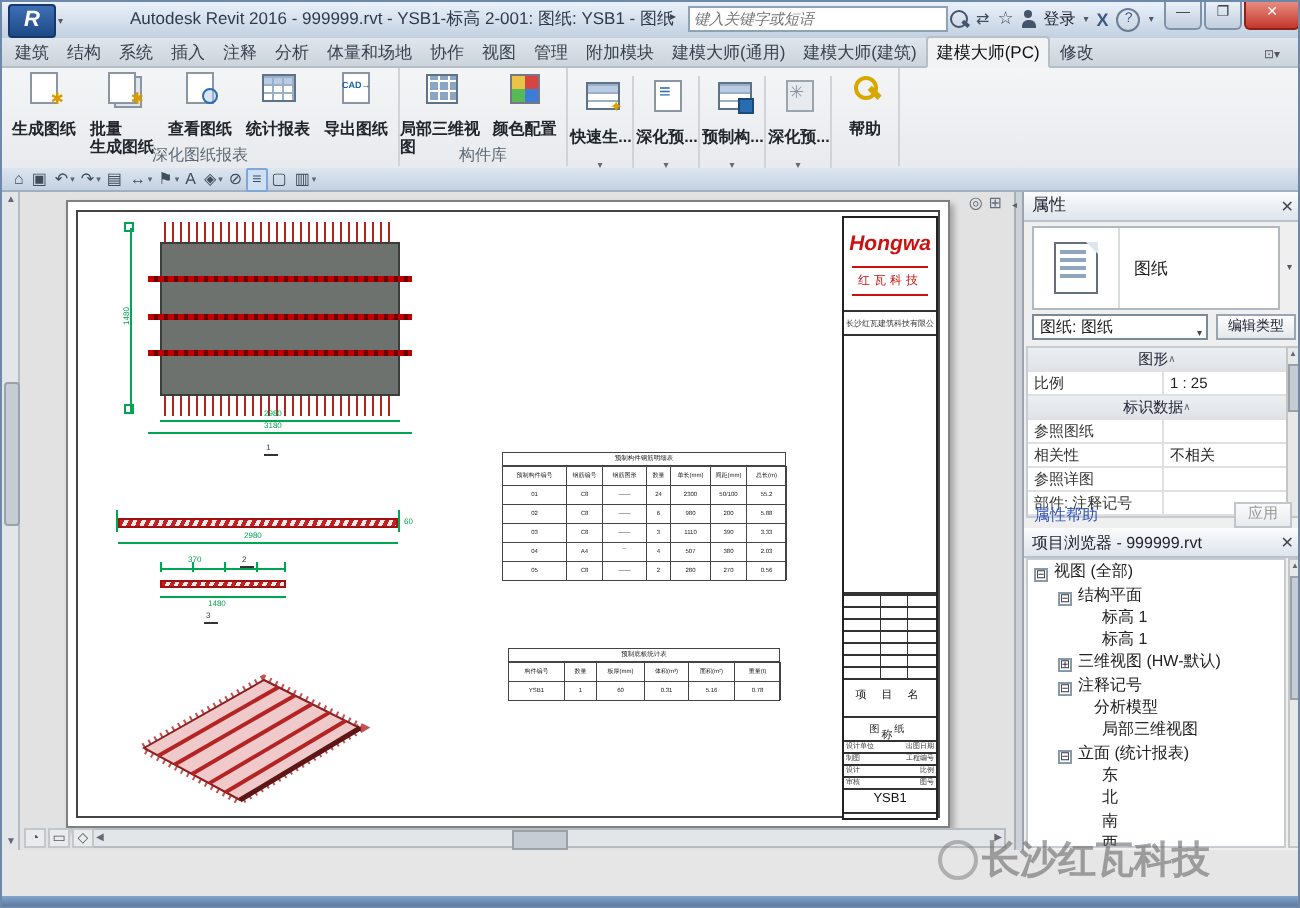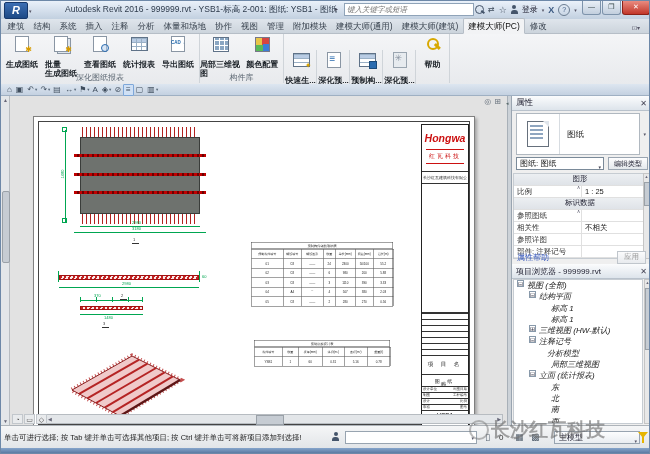--- a/index.html
+++ b/index.html
@@ -41,21 +41,21 @@
   .tabs-spin{margin-left:3px;font-size:6px;color:#556;line-height:14px;}
   
   .ribbon{position:absolute;left:0;top:33px;width:650px;height:50px;background:linear-gradient(#f4f5f7,#e8eaed);
     border-bottom:1px solid #b9c0c7;}
   .rpanel{position:absolute;top:0;height:49px;border-right:1px solid #cfd4d9;box-sizing:border-box;}
   .rbtns{display:flex;justify-content:center;}
   .rbtn{width:39px;display:flex;flex-direction:column;align-items:center;padding-top:2px;cursor:default;}
   .rbtn .lbl{font-size:8px;line-height:9px;text-align:left;color:#20262c;margin-top:8px;white-space:pre-line;font-weight:bold;}
   .plabel{position:absolute;bottom:0;left:0;right:0;height:10px;text-align:center;font-size:8px;color:#5d6873;line-height:10px;}
   .pcaret{position:absolute;bottom:1px;left:0;right:0;text-align:center;font-size:5px;color:#667;}
-  .mini-strip{position:absolute;left:283px;top:16px;display:flex;height:49px;}
+  .mini-strip{position:absolute;left:283px;top:4px;display:flex;height:49px;}
   .mini{width:33px;position:relative;border-right:1px solid #cfd4d9;height:49px;box-sizing:border-box;}
   
   .ic{width:20px;height:16px;position:relative;display:block;}
   .ic::before{content:"";position:absolute;left:3px;top:0;width:12px;height:14px;background:#fff;border:1px solid #8a96a4;}
   .ic-sheet-new::after{content:"✱";position:absolute;right:0;bottom:-2px;font-size:8px;color:#d79b00;}
   .ic-sheet-batch::before{box-shadow:3px 2px 0 -1px #dfe6ee,3px 2px 0 0 #8a96a4;}
   .ic-sheet-batch::after{content:"✱";position:absolute;right:-1px;bottom:-2px;font-size:8px;color:#d79b00;}
   .ic-sheet-view::after{content:"";position:absolute;right:1px;bottom:0;width:6px;height:6px;border:1.5px solid #2b6cb0;border-radius:50%;background:rgba(180,205,235,.5);}
   .ic-table::before{left:2px;top:1px;width:15px;height:12px;border:1px solid #5f7288;background:
      repeating-linear-gradient(0deg,transparent 0 3px,#9ab0c6 3px 4px),
@@ -89,21 +89,21 @@
   .vthumb{position:absolute;left:1px;top:95px;width:6px;height:70px;background:#c6ccd3;border:1px solid #9aa1a8;border-radius:2px;}
   .sarr{position:absolute;left:0;width:9px;text-align:center;font-size:5px;color:#667;}
   .canvas{position:absolute;left:9px;top:95px;width:497px;height:329px;background:#e2e2e2;overflow:hidden;}
   .navi{position:absolute;right:6px;top:1px;display:flex;gap:3px;font-size:8px;color:#66707c;}
   .viewbar{position:absolute;left:2px;bottom:1px;height:10px;display:flex;gap:1px;z-index:5;}
   .vbic{width:11px;height:10px;font-size:7px;line-height:10px;text-align:center;color:#555;background:#e9ebed;border:1px solid #c2c7cc;box-sizing:border-box;}
   .hscroll{position:absolute;left:36px;bottom:1px;right:4px;height:10px;background:#e3e6e9;border:1px solid #b7bcc1;box-sizing:border-box;}
   .hthumb{position:absolute;left:46%;top:0;width:26px;height:8px;background:#c6ccd3;border:1px solid #9aa1a8;}
   .harr{position:absolute;top:0;font-size:5px;line-height:8px;color:#667;}
   
-  .sheet{position:absolute;left:23px;top:20px;width:440px;height:312px;background:#fff;border:1px solid #808080;
+  .sheet{position:absolute;left:23px;top:4px;width:440px;height:312px;background:#fff;border:1px solid #808080;
     box-shadow:2px 2px 3px rgba(0,0,0,.28);}
   .sheet-frame{position:absolute;left:4px;top:4px;right:4px;bottom:4px;border:1px solid #444;}
   .slab{position:absolute;left:46px;top:20px;width:120px;height:77px;background:#6e726e;border:1px solid #3a3d3a;box-sizing:border-box;}
   .ticks{position:absolute;left:48px;width:116px;height:10px;
     background:repeating-linear-gradient(90deg,#b22320 0 1px,rgba(0,0,0,0) 1px 4px);}
   .stripe{position:absolute;left:40px;width:132px;height:3px;
     background:repeating-linear-gradient(90deg,#c00000 0 3px,#6b0000 3px 5px);}
   .dim{background:#00a651;position:absolute;}
   .dimlab{position:absolute;color:#00a651;font-size:4px;line-height:4px;white-space:nowrap;}
   .dimbox{position:absolute;width:3px;height:3px;border:1px solid #00a651;}
@@ -157,33 +157,33 @@
   .tsel{position:absolute;top:61px;left:4px;width:88px;height:13px;background:#fff;border:1px solid #7a8a99;
     font-size:8px;line-height:12px;padding-left:3px;box-sizing:border-box;}
   .tsel::after{content:"▾";position:absolute;right:2px;top:3px;font-size:5px;color:#445;}
   .etype{position:absolute;top:61px;left:96px;width:40px;height:13px;border:1px solid #9aa5b1;
     background:linear-gradient(#fdfdfe,#e4e8ec);font-size:7px;line-height:12px;text-align:center;color:#223;box-sizing:border-box;}
   .pgrid{position:absolute;top:77px;left:1px;width:131px;height:86px;background:#fff;border:1px solid #c6ccd2;
     overflow:hidden;box-sizing:border-box;}
   .prow{height:11px;display:flex;align-items:center;border-bottom:1px solid #e0e0e0;font-size:7.5px;}
   .prow .pl{width:64px;padding-left:3px;border-right:1px solid #e0e0e0;color:#333;overflow:hidden;white-space:nowrap;height:100%;display:flex;align-items:center;}
   .prow .pvv{flex:1;padding-left:3px;color:#222;overflow:hidden;white-space:nowrap;}
-  .prow.sec{background:linear-gradient(#eceff2,#dfe3e8);font-size:7.5px;color:#223;padding-left:3px;justify-content:flex-start;flex-direction:column;}
+  .prow.sec{background:linear-gradient(#eceff2,#dfe3e8);font-size:7.5px;color:#223;padding-left:3px;justify-content:center;}
   .prow.sec .secarr{margin-right:3px;font-size:5px;color:#667;}
   .ebtn{width:52px;height:9px;border:1px solid #8a99aa;background:linear-gradient(#fdfdfd,#e3e7ec);font-size:6.5px;
     line-height:8px;text-align:center;margin-left:2px;}
   .pscroll{position:absolute;right:1px;top:77px;width:7px;height:86px;background:#e8e8e8;border:1px solid #c5c5c5;box-sizing:border-box;}
   .pthumb{position:absolute;left:0;top:8px;width:5px;height:22px;background:#c6ccd3;border:1px solid #9aa1a8;}
   .pfoot{position:absolute;left:0;right:0;bottom:0;height:14px;display:flex;align-items:center;justify-content:space-between;
     padding:0 5px;font-size:8px;}
   .plink{color:#3355bb;}
   .applybtn{color:#999;border:1px solid #c0c6cc;background:linear-gradient(#fbfbfc,#e8ebee);padding:0 6px;height:11px;line-height:10px;font-size:7.5px;}
   
   .pbtree{position:absolute;top:15px;left:1px;right:8px;bottom:1px;background:#fff;border:1px solid #c6ccd2;overflow:hidden;}
-  .titem{height:11.3px;display:flex;align-items:flex-start;font-size:8px;color:#222;white-space:nowrap;overflow:hidden;font-style:italic;}
+  .titem{height:11.3px;display:flex;align-items:flex-end;font-size:8px;color:#222;white-space:nowrap;overflow:hidden;}
   .tg{width:7px;height:7px;min-width:7px;font-size:6px;line-height:6px;border:1px solid #8899aa;background:#fff;color:#334;
     text-align:center;margin-right:3px;box-sizing:border-box;}
   .tgn{width:10px;min-width:10px;border:none;background:none;}
   .pbscroll{position:absolute;right:0;top:15px;bottom:1px;width:7px;background:#e8e8e8;border:1px solid #c5c5c5;box-sizing:border-box;}
   .pbthumb{position:absolute;left:0;top:8px;width:5px;height:60px;background:#c6ccd3;border:1px solid #9aa1a8;}
   
   .status{position:absolute;left:0;top:424px;width:650px;height:23px;background:linear-gradient(#f5f6f7,#e2e5e8);
     border-top:1px solid #aeb4ba;box-sizing:border-box;}
   .hint{position:absolute;left:3px;top:7px;width:326px;font-size:7.5px;color:#222;white-space:nowrap;overflow:hidden;}
   .st-worker{position:absolute;left:331px;top:6px;}
@@ -738,25 +738,14 @@
       <div style="text-align:center;font-size:4px;color:#667;">▲</div>
       <div class="pbthumb"></div>
     </div>
   </div>
 
   <div class="wm">
     <span class="wm-circle"></span>
     <span class="wm-text">长沙红瓦科技</span>
   </div>
 
-  <div class="status">
-    <div class="hint">单击可进行选择; 按 Tab 键并单击可选择其他项目; 按 Ctrl 键并单击可将新项目添加到选择!</div>
-    <div class="st-worker"><span class="mini-person"></span></div>
-    <div class="st-combo"></div>
-    <div class="st-ico" style="left:484px;">▯</div>
-    <div class="st-count">0</div>
-    <div class="st-ico" style="left:514px;">▦</div>
-    <div class="st-ico" style="left:530px;">▩</div>
-    <div class="model-combo">主模型</div>
-    <div class="funnel"></div>
-  </div>
   <div class="bframe"></div>
 </div>
 
 </body></html>

